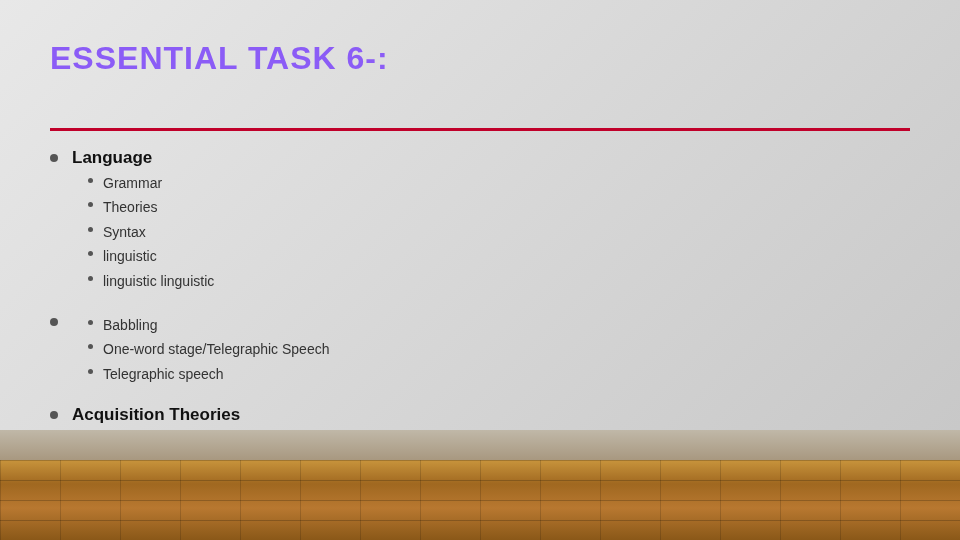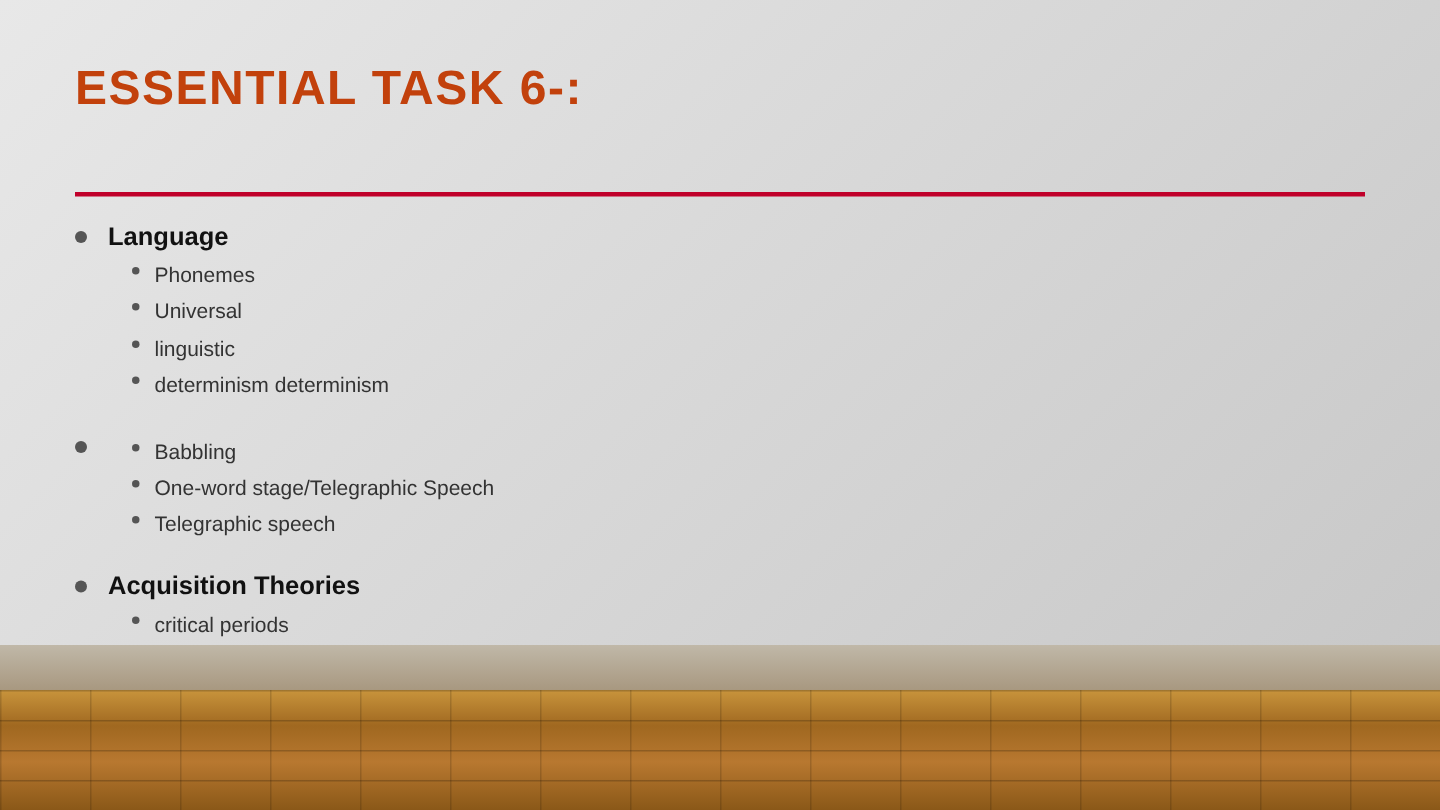--- a/index.html
+++ b/index.html
@@ -32,21 +32,21 @@
       background: #c0002a;
     }
 
     
     .title {
       position: absolute;
       top: 40px;
       left: 50px;
       font-size: 32px;
       font-weight: bold;
-      color: #c2410c;
+      color: #8b5cf6;
       letter-spacing: 1px;
     }
 
     
     .content {
       position: absolute;
       top: 148px;
       left: 50px;
       right: 46px;
       color: #222;
@@ -148,33 +148,37 @@
 <div class="title">ESSENTIAL TASK 6-:</div>
 
 <div class="content" id="content-area">
 <div class="main-item">
       <div class="bullet-dot"></div>
       <div>
         <div class="main-label">Language</div>
         <div class="sub-items">
           <div class="sub-item">
             <div class="sub-bullet"></div>
-            <span class="sub-label">Phonemes</span>
-          </div>
-          <div class="sub-item">
-            <div class="sub-bullet"></div>
-            <span class="sub-label">Universal</span>
+            <span class="sub-label">Grammar</span>
+          </div>
+          <div class="sub-item">
+            <div class="sub-bullet"></div>
+            <span class="sub-label">Theories</span>
+          </div>
+          <div class="sub-item">
+            <div class="sub-bullet"></div>
+            <span class="sub-label">Syntax</span>
           </div>
           <div class="sub-item">
             <div class="sub-bullet"></div>
             <span class="sub-label">linguistic</span>
           </div>
           <div class="sub-item">
             <div class="sub-bullet"></div>
-            <span class="sub-label">determinism determinism</span>
+            <span class="sub-label">linguistic linguistic</span>
           </div>
         </div>
       </div>
     </div>
     <div class="main-item">
       <div class="bullet-dot"></div>
       <div>
         <div class="sub-items">
           <div class="sub-item">
             <div class="sub-bullet"></div>

